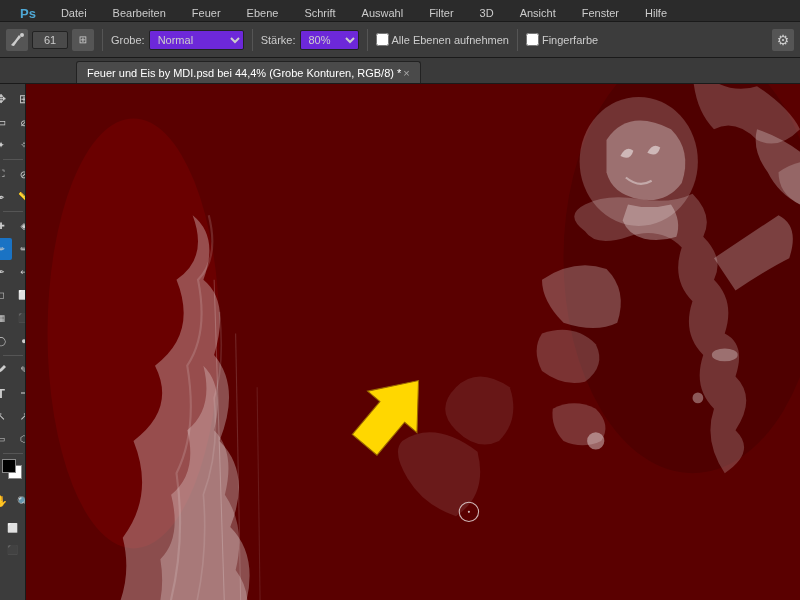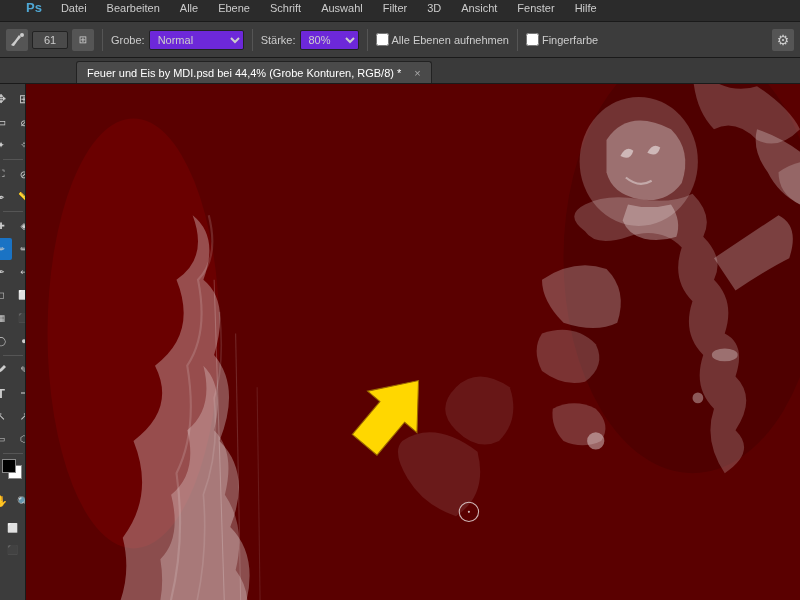--- a/index.html
+++ b/index.html
@@ -12,23 +12,23 @@
       color: #ccc;
       overflow: hidden;
       user-select: none;
     }
 
     
     #menu-bar {
       height: 22px;
       background: #2b2b2b;
       display: flex;
-      align-items: flex-start;
-      padding: 0 20px;
-      gap: 6px;
+      align-items: flex-end;
+      padding: 0 14px;
+      gap: 12px;
       border-bottom: 1px solid #1a1a1a;
     }
     .menu-item {
       padding: 2px 7px;
       cursor: pointer;
       color: #ccc;
       font-size: 11px;
       border-radius: 2px;
     }
 
@@ -107,21 +107,21 @@
       padding-left: 76px;
     }
     .tab {
       height: 22px;
       background: #5a5a5a;
       border: 1px solid #222;
       border-bottom: none;
       padding: 0 10px;
       display: flex;
       align-items: center;
-      gap: 13px;
+      gap: 2px;
       font-size: 11px;
       color: #ddd;
       border-radius: 3px 3px 0 0;
       cursor: pointer;
     }
     .tab.active {
       background: #4a4a4a;
       color: #fff;
     }
     .tab-close {
@@ -235,21 +235,21 @@
       cursor: default;
     }
   </style>
 </head>
 <body>
 
 <div id="menu-bar">
   <span class="ps-logo">Ps</span>
   <div class="menu-item">Datei</div>
   <div class="menu-item">Bearbeiten</div>
-  <div class="menu-item">Alle</div>
+  <div class="menu-item">Feuer</div>
   <div class="menu-item">Ebene</div>
   <div class="menu-item">Schrift</div>
   <div class="menu-item">Auswahl</div>
   <div class="menu-item">Filter</div>
   <div class="menu-item">3D</div>
   <div class="menu-item">Ansicht</div>
   <div class="menu-item">Fenster</div>
   <div class="menu-item">Hilfe</div>
 </div>
 

